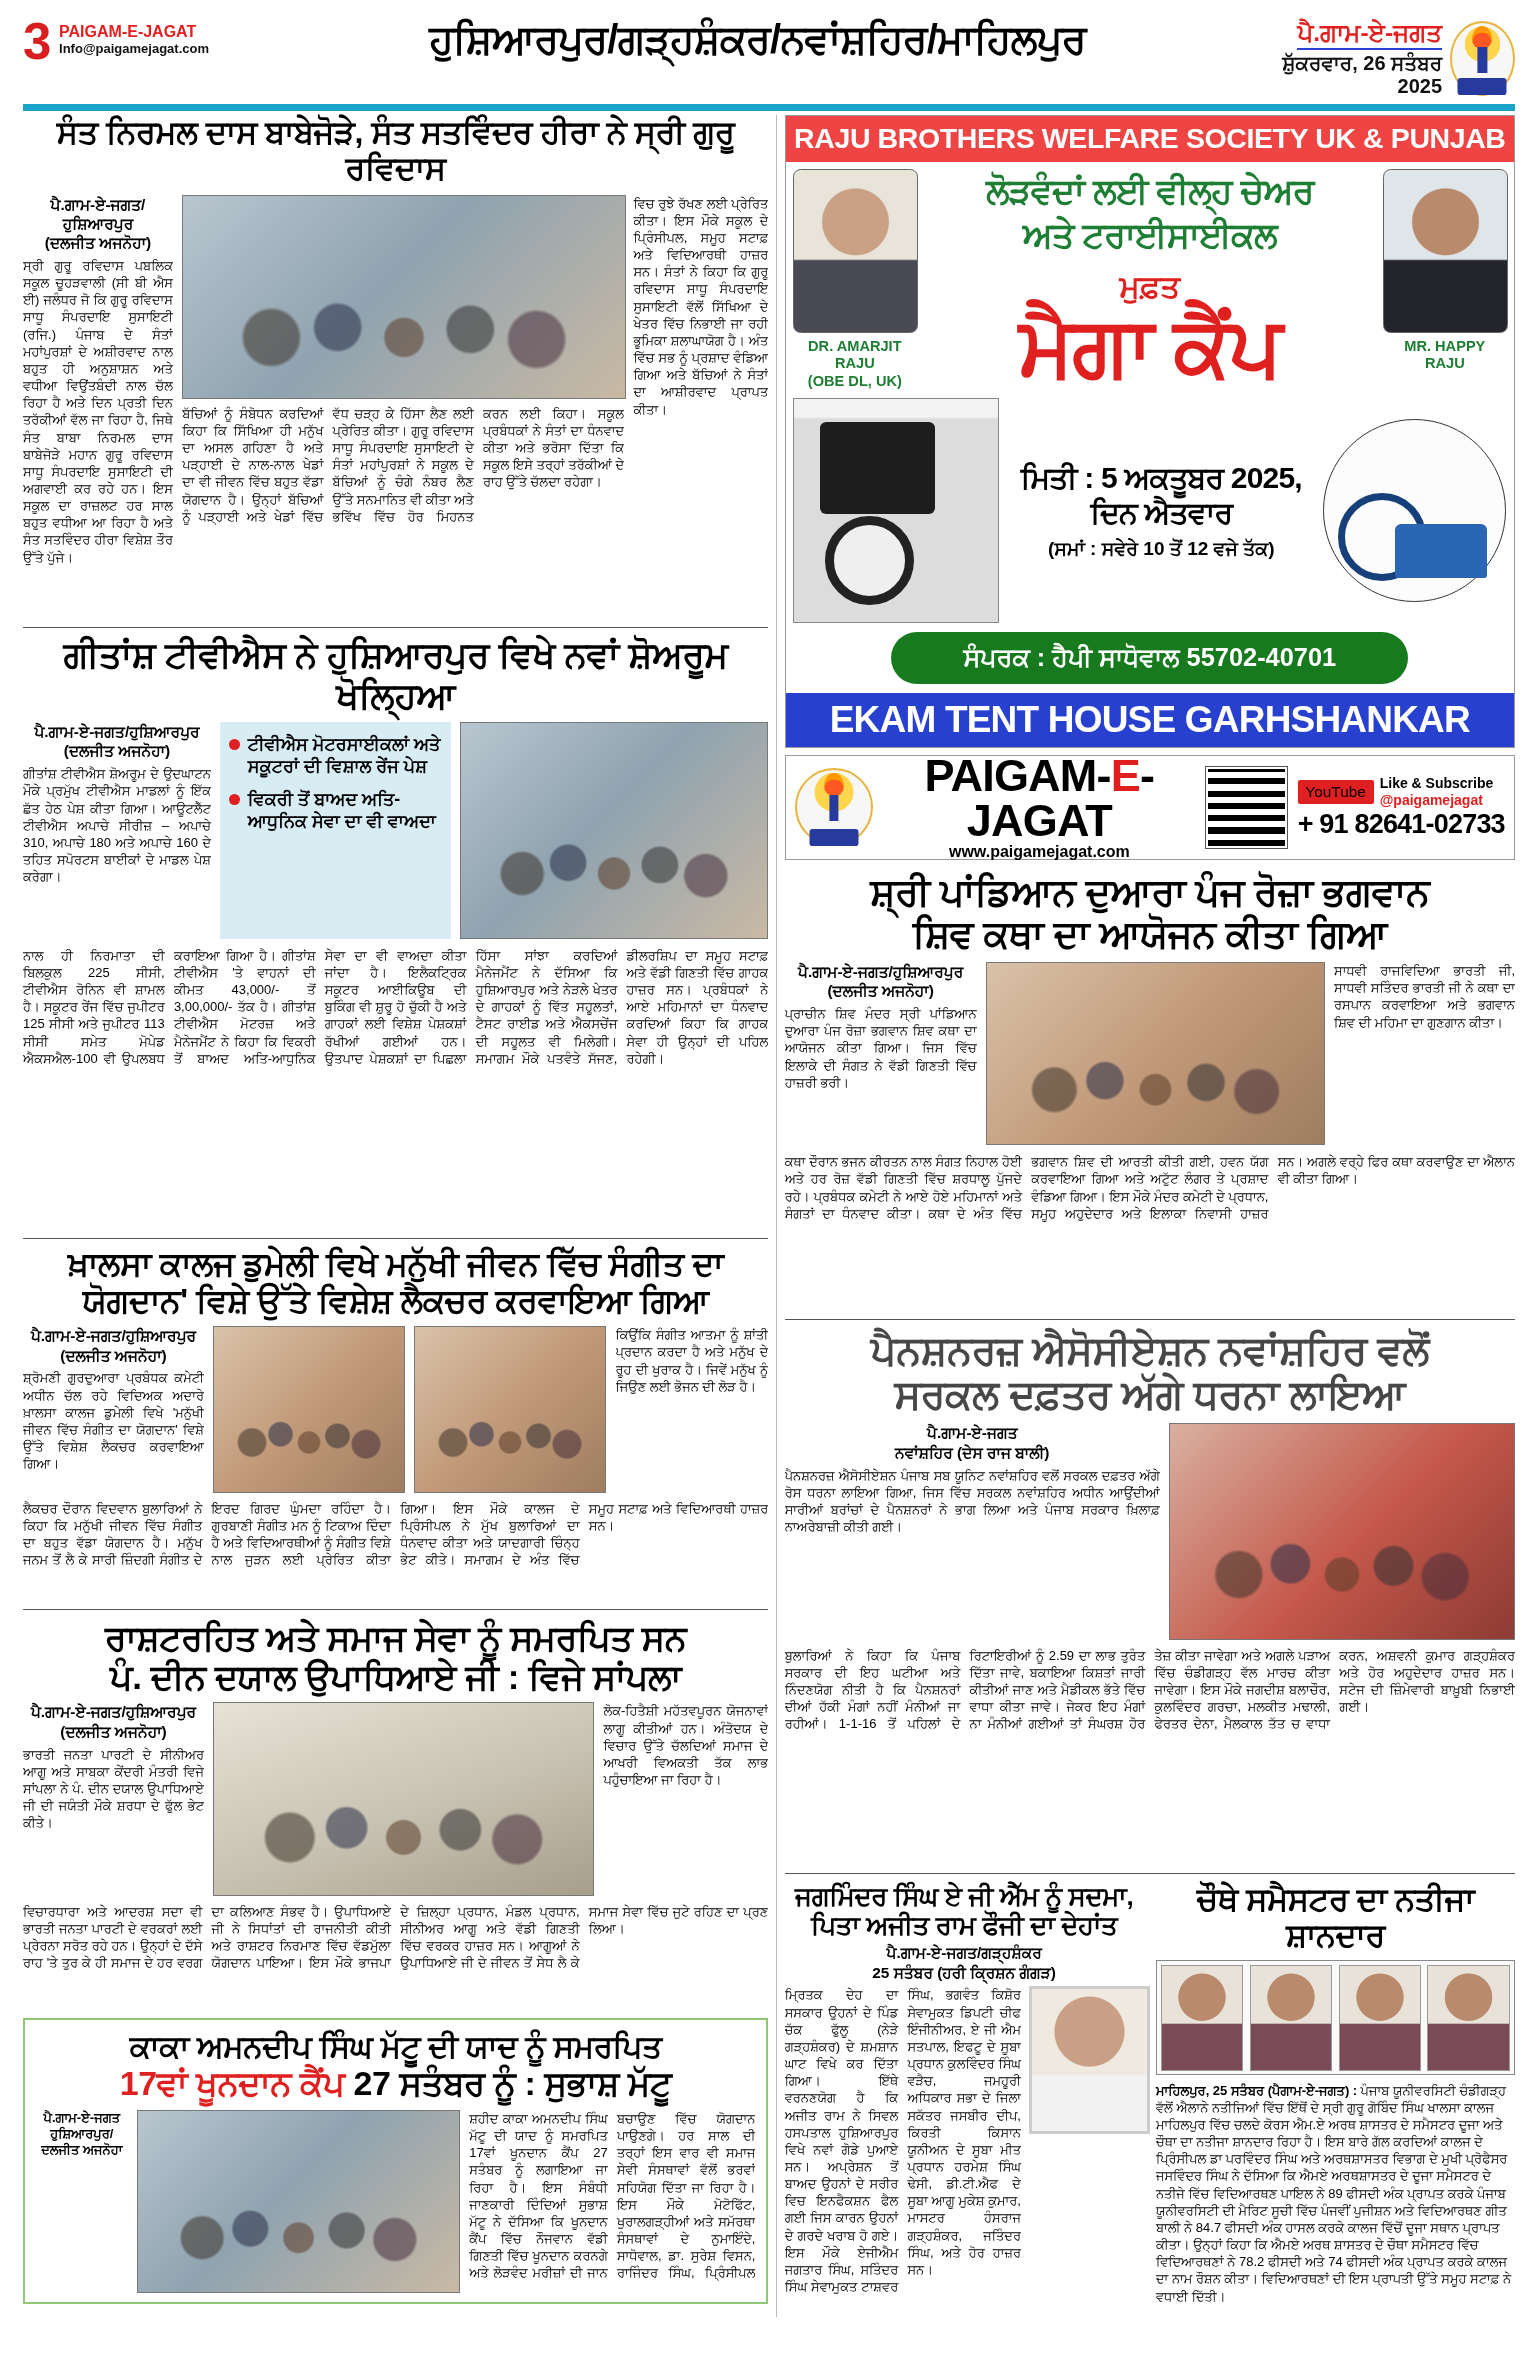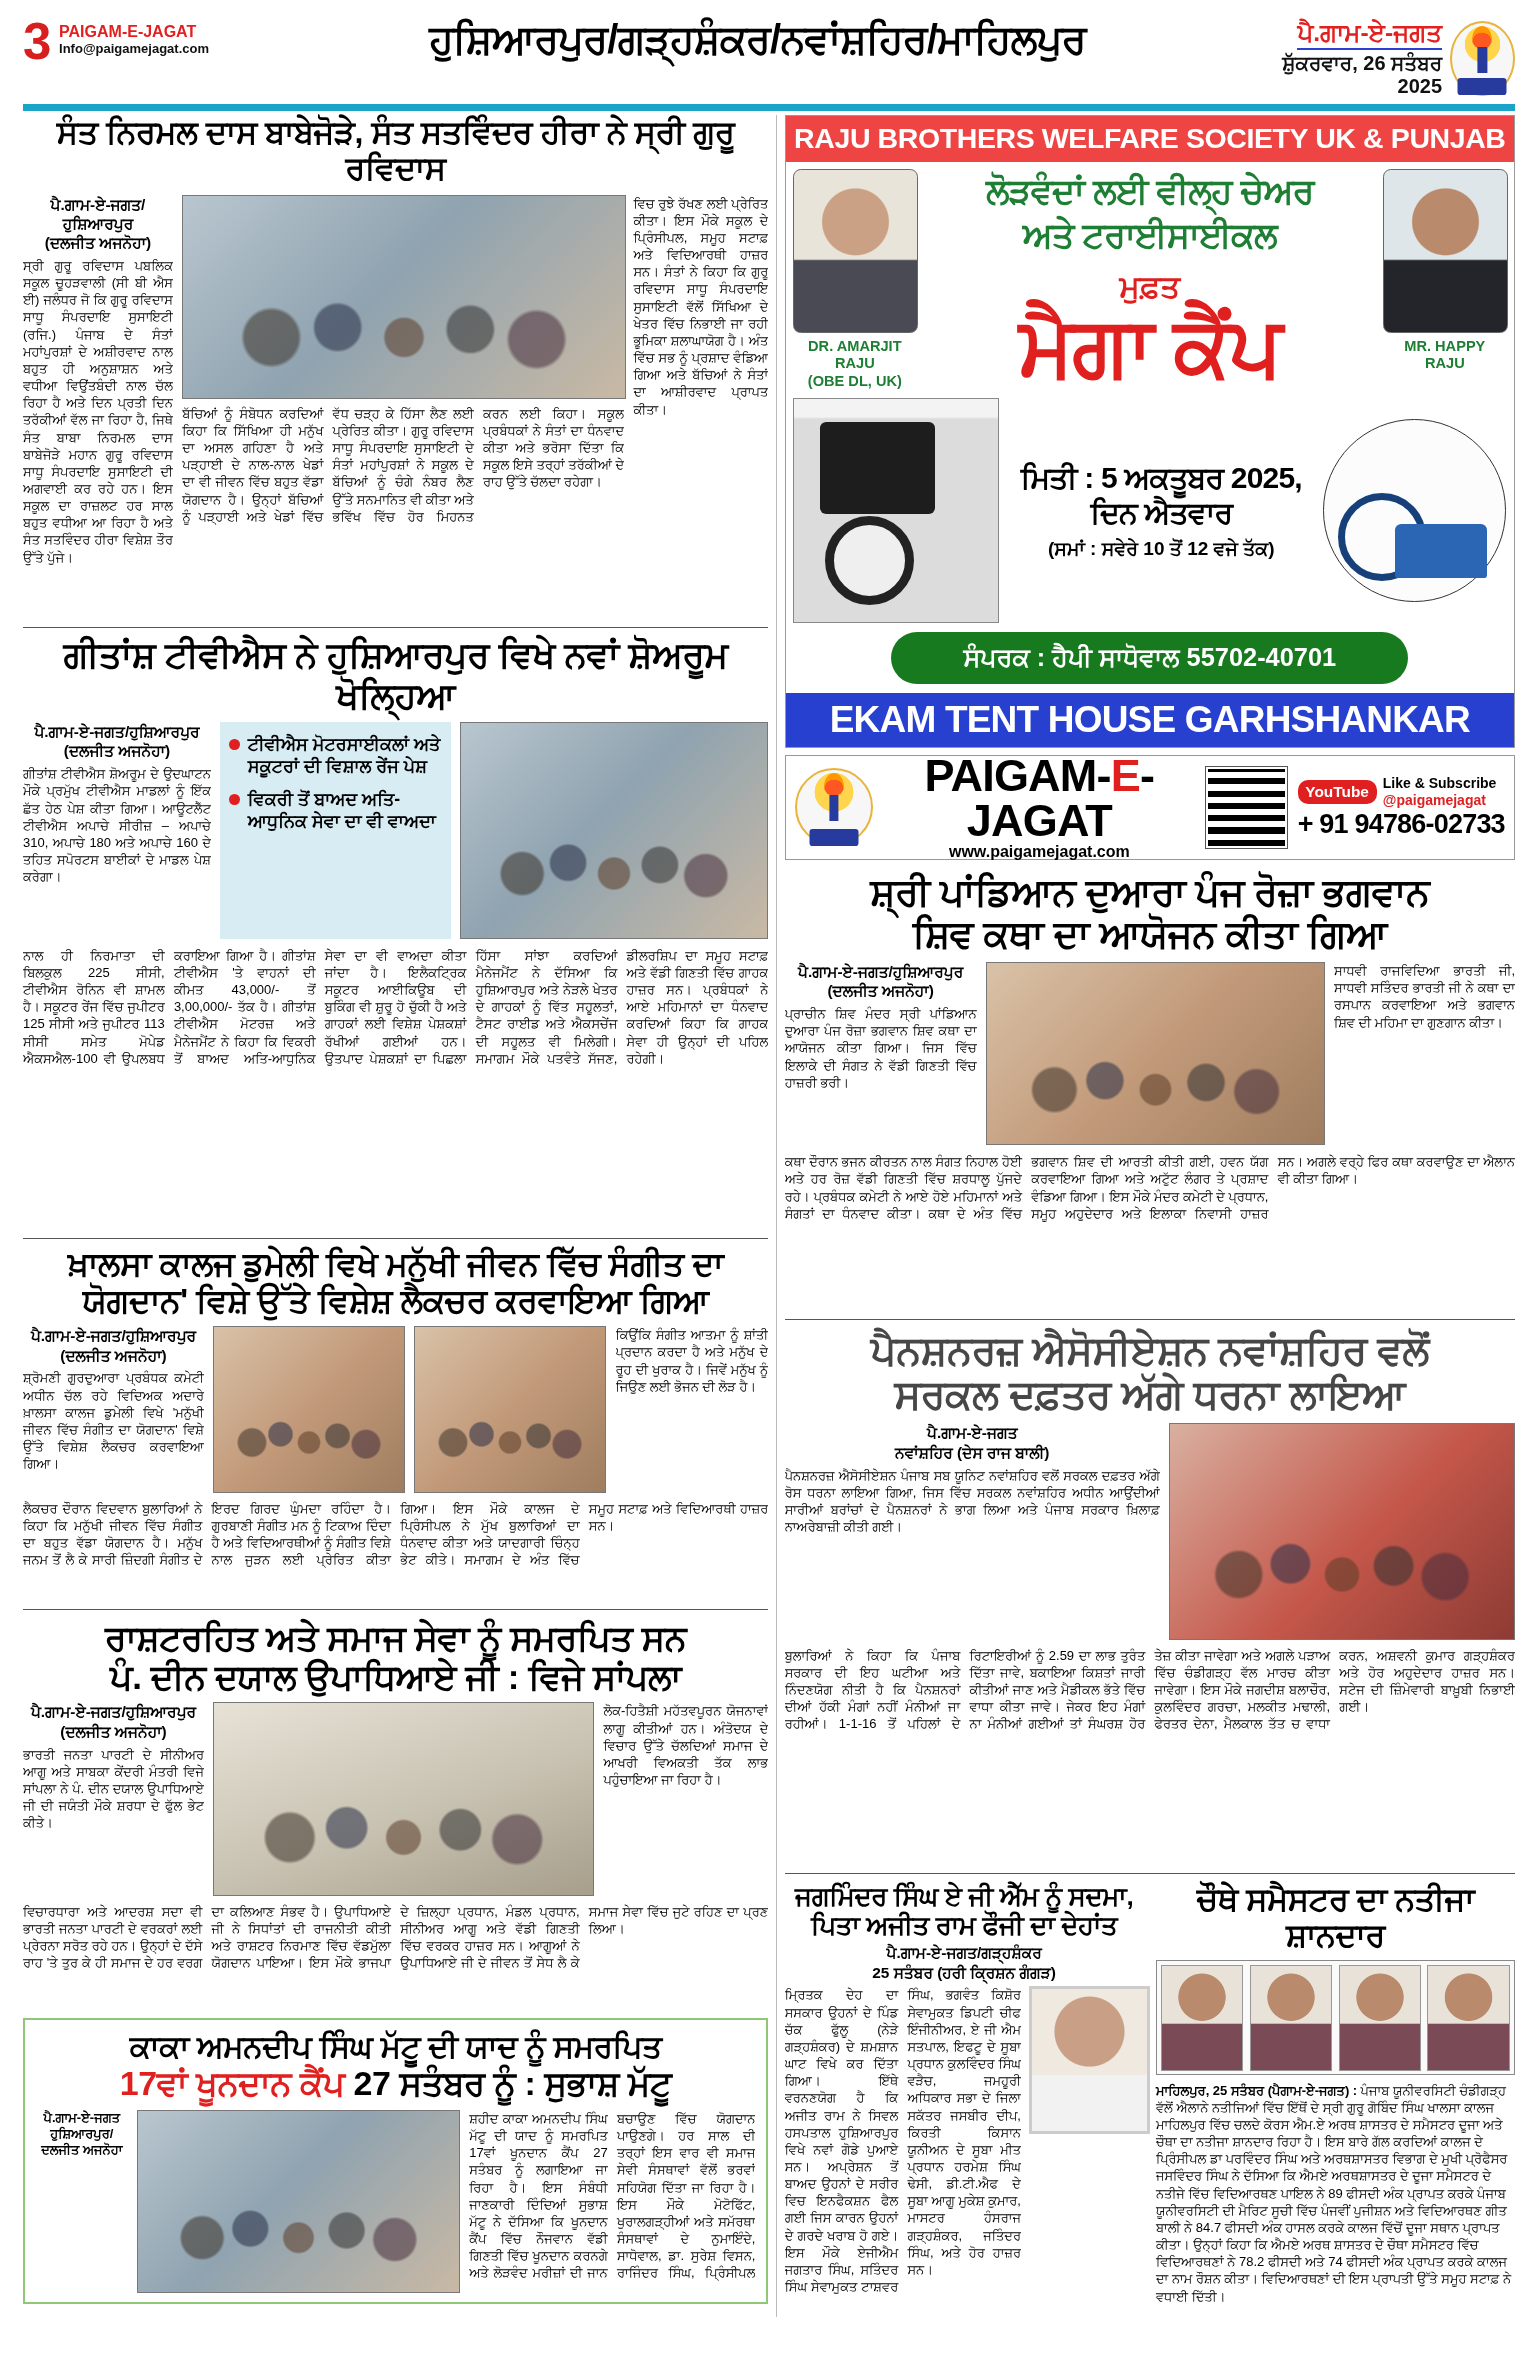--- a/index.html
+++ b/index.html
@@ -94,21 +94,21 @@
 
   
   .banner{border:0.8px solid #999;margin-top:6.2px;display:flex;align-items:center;gap:10.8px;padding:6.2px 9.2px;height:91px;}
   .banner-name{font-size:45px;font-weight:bold;letter-spacing:-0.8px;line-height:1;}
   .banner-site{font-size:16px;font-weight:bold;text-align:center;}
   .qr{width:77px;height:77px;flex:0 0 77px;background:
       repeating-linear-gradient(0deg,#000 0 6.2px,#fff 6.2px 12.3px),
       repeating-linear-gradient(90deg,#000 0 6.2px,rgba(255,255,255,.85) 6.2px 12.3px);
       border:2.3px solid #fff;outline:0.8px solid #555;}
   .yt{display:flex;align-items:center;gap:6.2px;}
-  .yt-badge{background:#e02020;color:#ffffff;font-weight:bold;font-size:15.4px;border-radius:10px;padding:3.1px 7.7px;}
+  .yt-badge{background:#e02020;color:#000000;font-weight:normal;font-size:15.4px;border-radius:2px;padding:3.1px 7.7px;}
   .yt-sub{font-size:14px;font-weight:bold;line-height:1.2;}
   .yt-handle{color:#e02020;}
   .banner-phone{font-size:27px;font-weight:bold;letter-spacing:-0.8px;}
 
   .shiv-grid{display:grid;grid-template-columns:192px 1fr 181px;gap:9.2px;margin-top:6.2px;}
   .pen-grid{display:grid;grid-template-columns:1fr 346px;gap:9.2px;margin-top:6.2px;}
   .hl-gray{color:#474747;}
   .bot-row{display:flex;gap:12.3px;margin-top:7.7px;}
   .jag{flex:1;}
   .ma{flex:1;}
@@ -312,21 +312,21 @@
           </div>
           <div class="qr"></div>
           <div>
             <div class="yt">
               <span class="yt-badge">YouTube</span>
               <span class="yt-sub">
                 <div>Like &amp; Subscribe</div>
                 <div class="yt-handle">@paigamejagat</div>
               </span>
             </div>
-            <div class="banner-phone">+ 91 94786-02733</div>
+            <div class="banner-phone">+ 91 82641-02733</div>
           </div>
         </div>
 
         <section style="margin-top:10.8px;">
           <div class="hl" style="font-size:38px;">
             <div>ਸ਼੍ਰੀ ਪਾਂਡਿਆਨ ਦੁਆਰਾ ਪੰਜ ਰੋਜ਼ਾ ਭਗਵਾਨ</div>
             <div>ਸ਼ਿਵ ਕਥਾ ਦਾ ਆਯੋਜਨ ਕੀਤਾ ਗਿਆ</div>
           </div>
           <div class="shiv-grid">
             <div>

